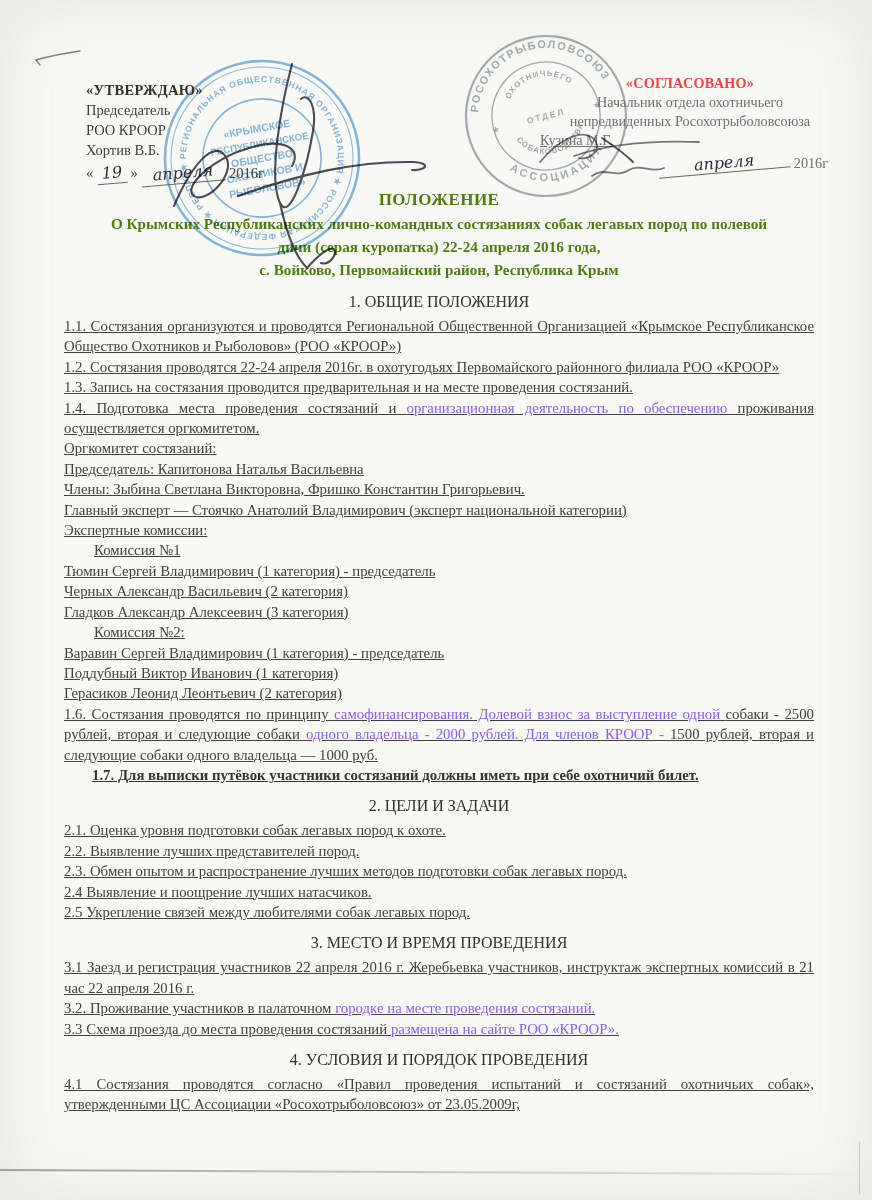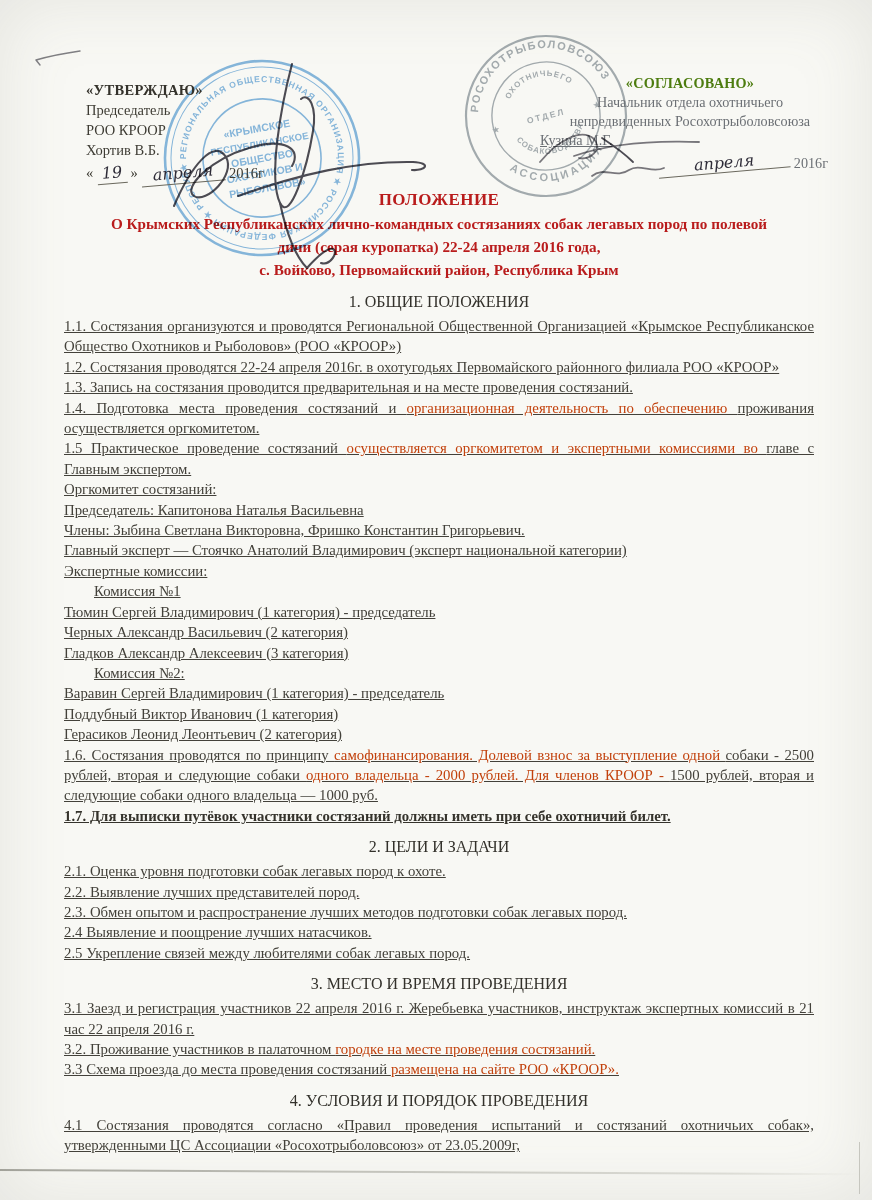--- a/index.html
+++ b/index.html
@@ -5,45 +5,45 @@
   html,body{margin:0;padding:0;background:#e6e6e2;}
   .page{position:relative;width:872px;height:1200px;margin:0 auto;overflow:hidden;
         background:#f8f8f4;
         box-shadow:inset 0 0 70px rgba(110,110,100,.14);
         font-family:"Liberation Serif","DejaVu Serif",serif;color:#3e3c34;}
   
   .approve{position:absolute;left:86px;top:74px;width:215px;font-size:14.5px;line-height:20px;z-index:3;}
   .approve .lbl{font-weight:bold;letter-spacing:.3px;color:#34322b;margin-top:6px;}
   .agree{position:absolute;left:540px;top:74px;width:300px;font-size:14.2px;line-height:19px;
          text-align:center;color:#6b6f74;z-index:3;}
-  .agree .lbl{font-weight:bold;letter-spacing:.3px;color:#4d7c0f;}
+  .agree .lbl{font-weight:bold;letter-spacing:.3px;color:#ef4444;}
   .agree .r{text-align:left;padding-right:34px;text-decoration:underline;}
   .dateline{margin-top:3px;white-space:nowrap;}
   .agree .dateline{text-align:right;padding-right:12px;}
   .hand{font-family:"DejaVu Serif",serif;font-style:italic;display:inline-block;
         transform:rotate(-5deg);color:#2e2c38;font-size:16px;}
   .u{border-bottom:1px solid #6a685d;text-align:center;}
   .wsm{min-width:30px;} .wmd{min-width:84px;} .wlg{min-width:132px;}
   .yr{color:#3e3c34;}
   .agree .yr{color:#6b6f74;}
   
   .stamp{position:absolute;mix-blend-mode:multiply;z-index:2;pointer-events:none;}
   .stamp-left{left:156px;top:52px;opacity:.62;transform:rotate(-10deg);}
   .stamp-right{left:458px;top:28px;opacity:.75;transform:rotate(-14deg);}
   .ink{position:absolute;left:0;top:0;z-index:4;pointer-events:none;mix-blend-mode:multiply;}
   
   .doc{position:relative;z-index:1;padding:188px 58px 0 64px;}
-  .title{text-align:center;font-weight:bold;color:#b91c1c;margin-bottom:6px;}
+  .title{text-align:center;font-weight:bold;color:#4d7c0f;margin-bottom:6px;}
   .title .main{font-size:17px;letter-spacing:.4px;line-height:24px;}
   .title .sub{font-size:15.2px;line-height:23px;}
   .sec-h{text-align:center;font-weight:normal;font-size:16px;color:#33312b;margin:11px 0 4px;line-height:20px;}
   .para{margin:0;font-size:14.8px;line-height:20.4px;text-align:justify;color:#43413a;text-decoration:underline;}
-  .para.bold{font-weight:bold;color:#35332c;}
+  .para.bold{font-weight:bold;color:#35332c;margin-left:28px;}
   .para.indent{padding-left:30px;}
-  .para .lt{color:#c2410c;}
+  .para .lt{color:#8b5cf6;}
   
   .scanline{position:absolute;left:0;top:1169px;width:860px;height:2px;
             background:linear-gradient(90deg,#88887f 0%,#a8a89f 30%,#c2c2ba 60%,#d4d4cc 85%,rgba(212,212,204,0));
             transform:rotate(.28deg);transform-origin:left center;opacity:.75;}
   .edgemark{position:absolute;right:12px;top:1142px;width:1px;height:52px;background:#c6c6bf;}
 </style>
 </head>
 <body>
 
 <div class="page">
@@ -141,21 +141,20 @@
       <div class="sub">О Крымских Республиканских лично-командных состязаниях собак легавых пород по полевой</div>
       <div class="sub">дичи (серая куропатка) 22-24 апреля 2016 года,</div>
       <div class="sub">с. Войково, Первомайский район, Республика Крым</div>
     </div>
     <main>
         <h2 class="sec-h">1. ОБЩИЕ ПОЛОЖЕНИЯ</h2>
         <p class="para"><span>1.1. Состязания организуются и проводятся Региональной Общественной Организацией «Крымское Республиканское Общество Охотников и Рыболовов» (РОО «КРООР»)</span></p>
         <p class="para"><span>1.2. Состязания проводятся 22-24 апреля 2016г. в охотугодьях Первомайского районного филиала РОО «КРООР»</span></p>
         <p class="para"><span>1.3. Запись на состязания проводится предварительная и на месте проведения состязаний.</span></p>
         <p class="para"><span>1.4. Подготовка места проведения состязаний и </span><span class="lt">организационная деятельность по обеспечению </span><span>проживания  осуществляется оргкомитетом.</span></p>
-        <p class="para"><span>1.5 Практическое проведение состязаний </span><span class="lt">осуществляется оргкомитетом и экспертными комиссиями во </span><span>главе с Главным экспертом.</span></p>
         <p class="para"><span>Оргкомитет состязаний:</span></p>
         <p class="para"><span>Председатель: Капитонова Наталья Васильевна</span></p>
         <p class="para"><span>Члены: Зыбина Светлана Викторовна, Фришко Константин Григорьевич.</span></p>
         <p class="para"><span>Главный эксперт — Стоячко Анатолий Владимирович (эксперт национальной категории)</span></p>
         <p class="para"><span>Экспертные комиссии:</span></p>
         <p class="para indent"><span>Комиссия №1</span></p>
         <p class="para"><span>Тюмин Сергей Владимирович (1 категория) -  председатель</span></p>
         <p class="para"><span>Черных Александр Васильевич (2 категория)</span></p>
         <p class="para"><span>Гладков Александр Алексеевич (3 категория)</span></p>
         <p class="para indent"><span>Комиссия №2:</span></p>

